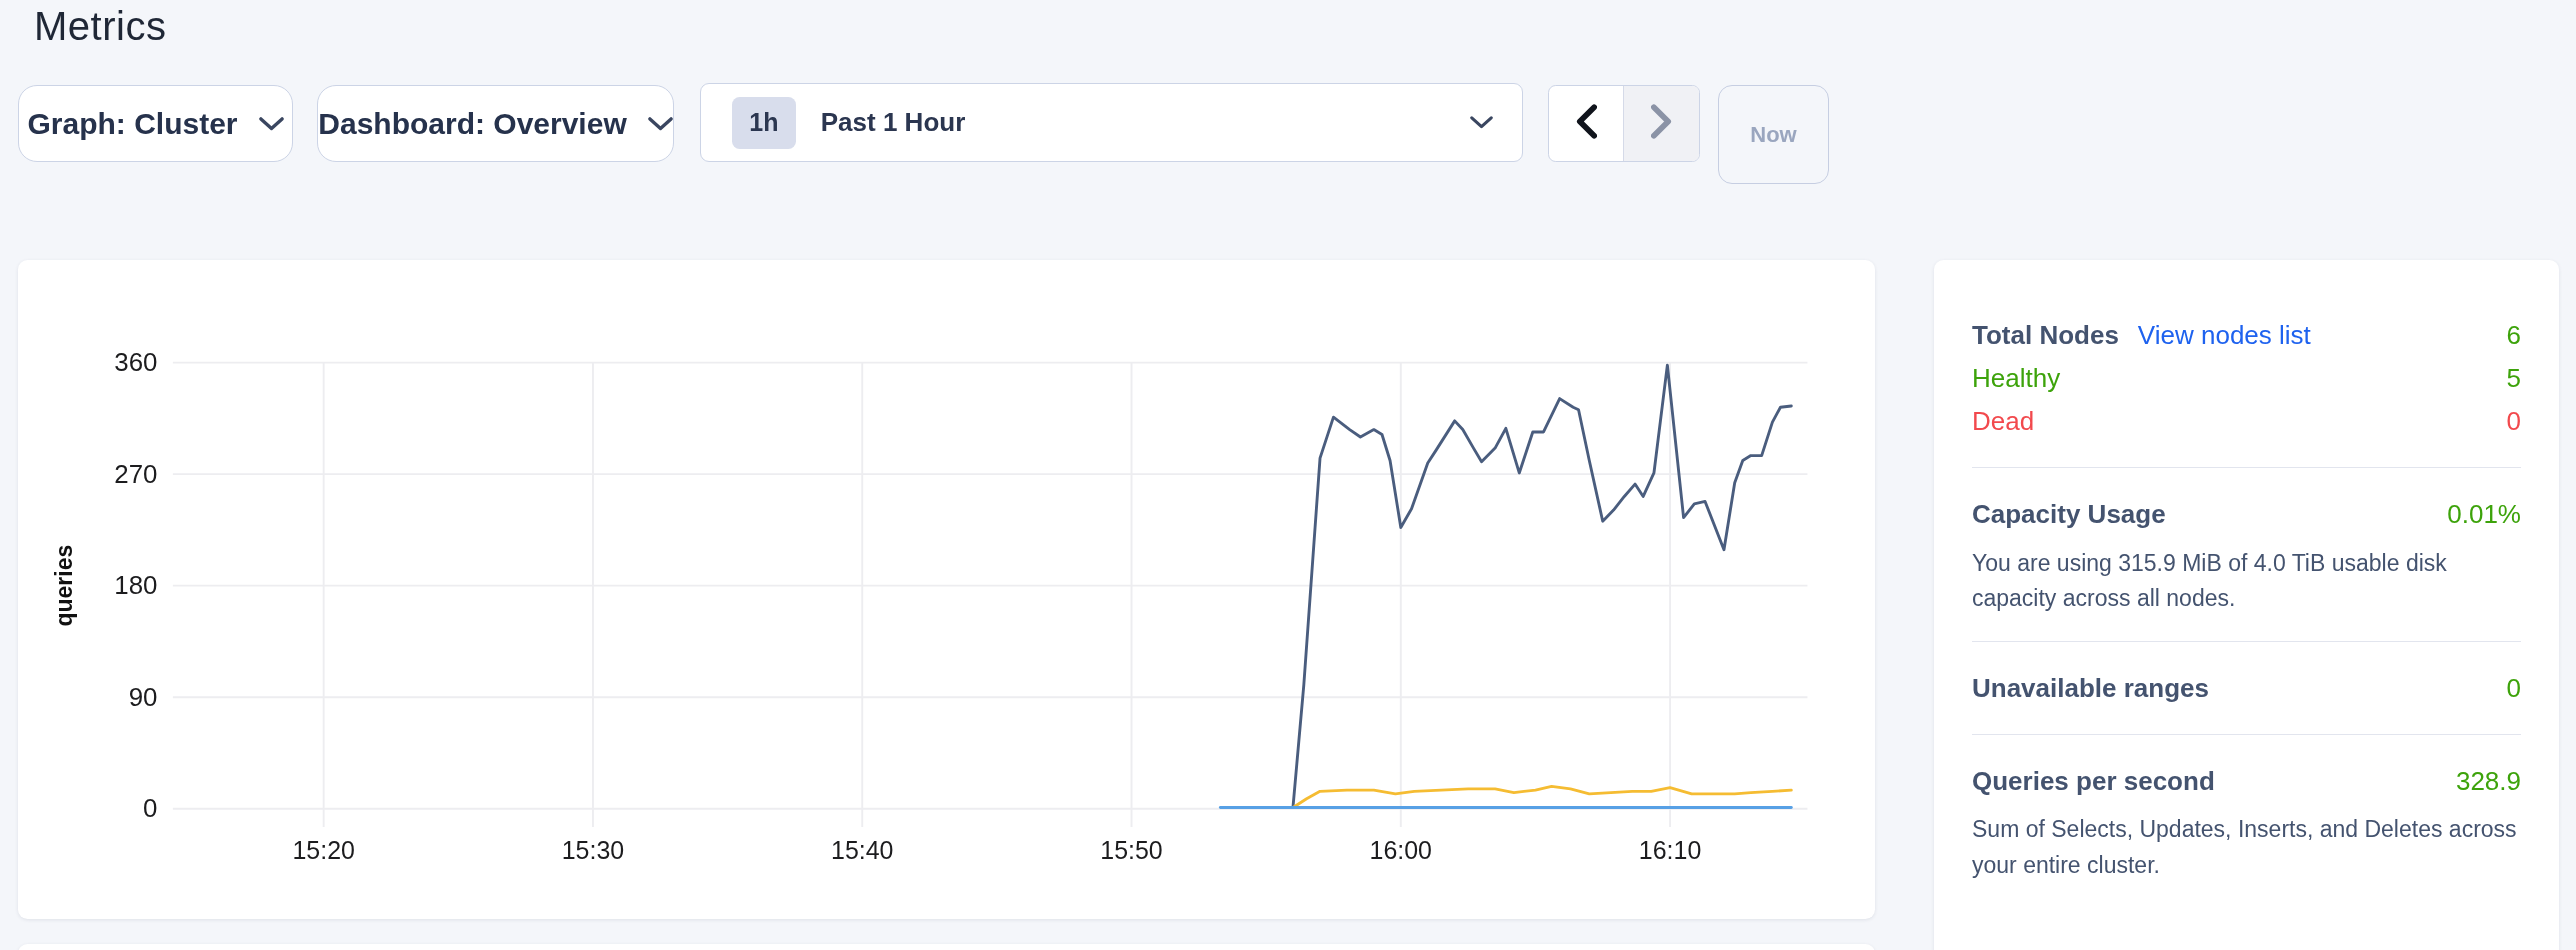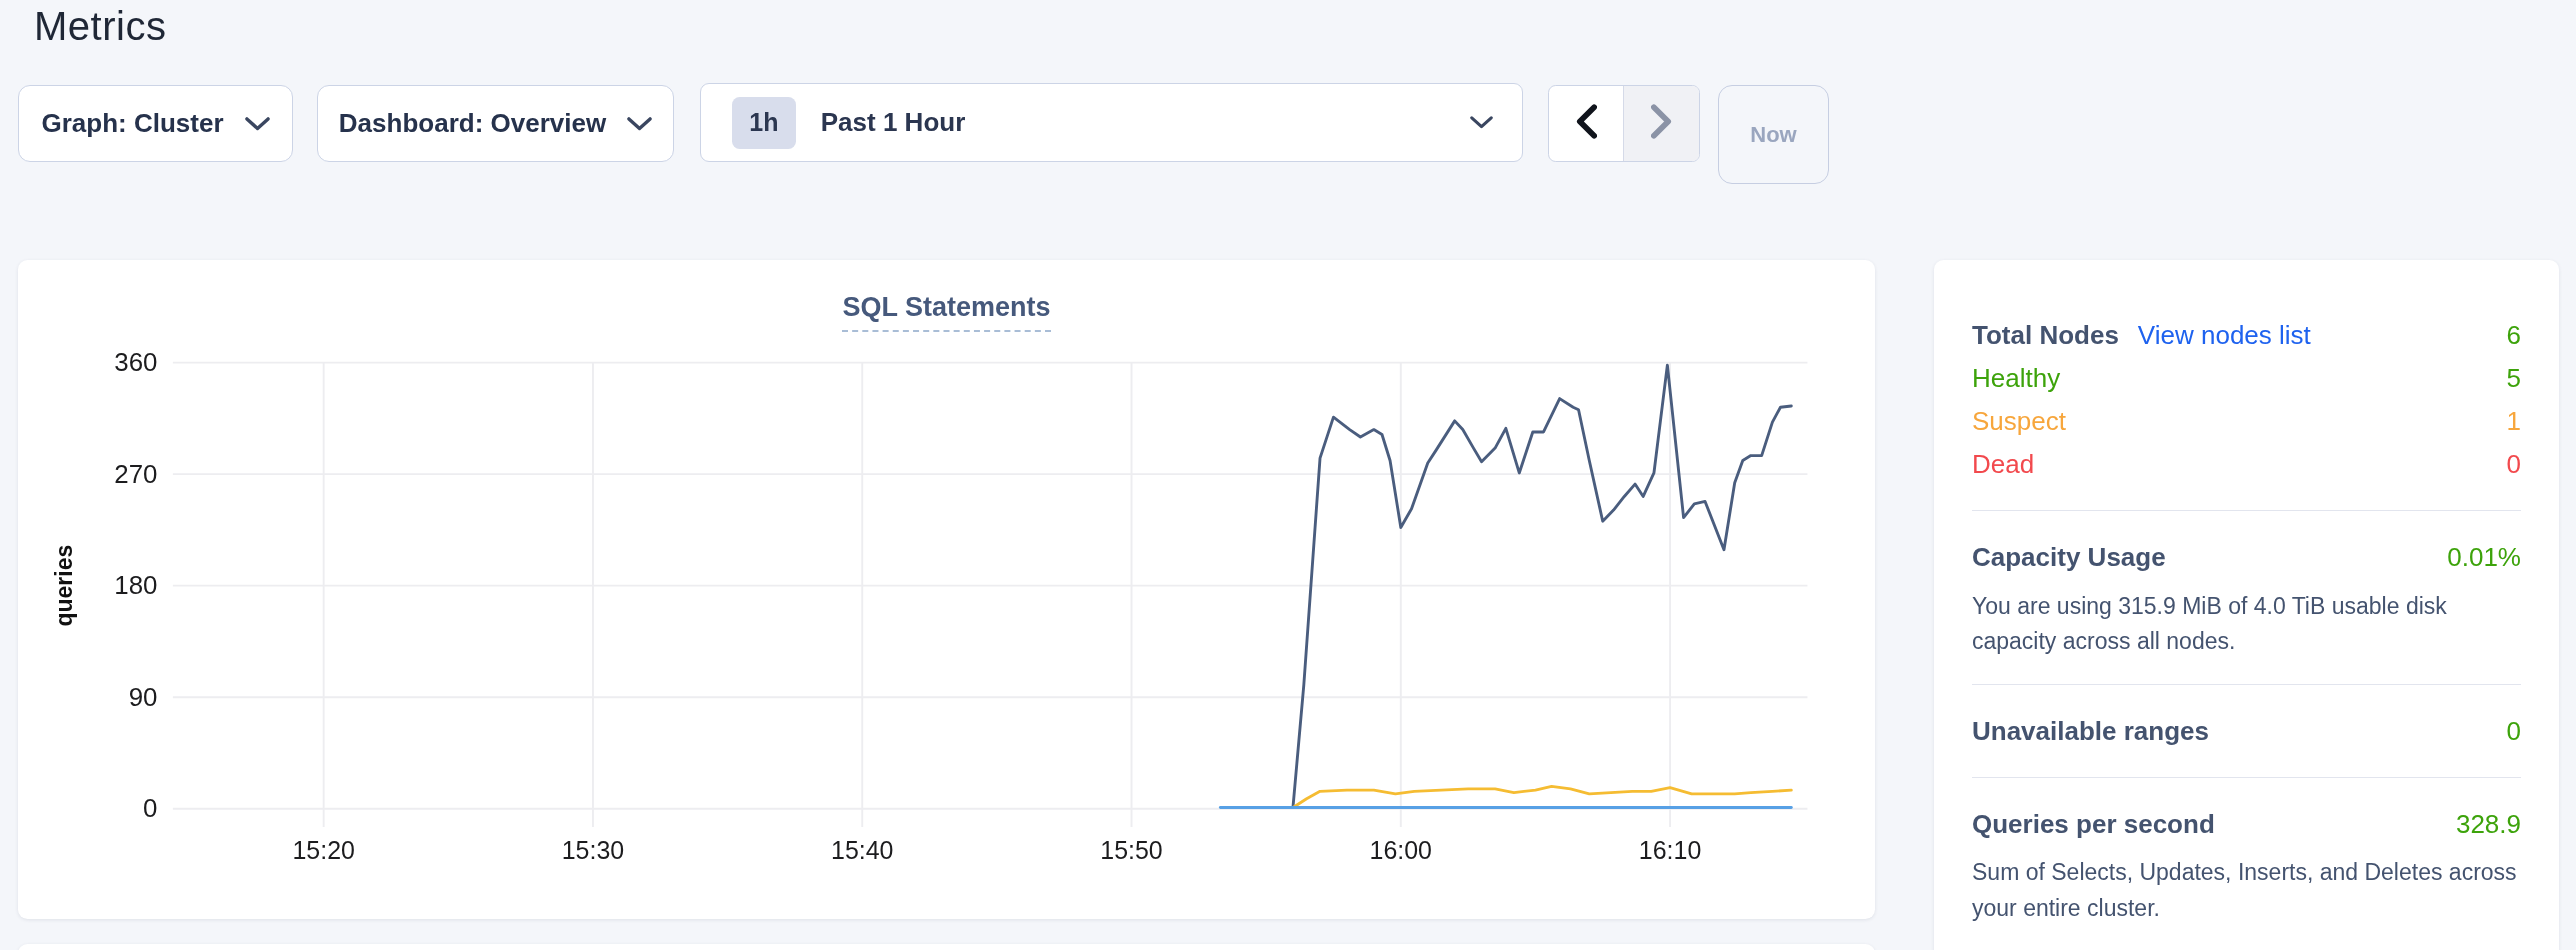--- a/index.html
+++ b/index.html
@@ -10,23 +10,23 @@
     font-family:"Liberation Sans", sans-serif;
     color:#242e42;
   }
   .page-title {
     position:absolute; left:21px; top:3.8px;
     font-size:40px; font-weight:500; color:#1f2736; letter-spacing:0.5px;margin-left:13px;
   }
   
   .btn {
     position:absolute; top:85px; height:77px;
-    background:#fff; border:1.9px solid #ccd4e6; border-radius:12px;
+    background:#fff; border:1.9px solid #ccd4e6; border-radius:19px;
     display:flex; align-items:center; justify-content:center;
-    font-size:26px; font-weight:700; color:#26324c; cursor:pointer;
+    font-size:30px; font-weight:700; color:#26324c; cursor:pointer;
   }
   .dd-graph { left:18px;  width:275px; }
   .dd-dash  { left:317px; width:357px; }
   .chev { margin-left:21px; display:inline-block; }
   .chev svg { display:block; }
   .timesel {
     position:absolute; left:700px; top:83px; width:823px; height:79px;
     background:#fff; border:1.9px solid #ccd4e6; border-radius:9px;
     display:flex; align-items:center; cursor:pointer;
   }
@@ -125,23 +125,20 @@
       <svg width="21" height="35" viewBox="0 0 22 36">
           <polyline points="3,3 18,18 3,33" fill="none" stroke="#8b93a6" stroke-width="6" stroke-linecap="round" stroke-linejoin="round"></polyline>
         </svg>
     </span>
   </div>
 </div>
 
 <div class="nowbtn">Now</div>
 
 <div class="card chart-card">
-  <div class="chart-title-wrap">
-    <span class="chart-title">SQL Statements</span>
-  </div>
   <svg width="1857" height="659" viewBox="0 0 1935 687">
       <line x1="161" y1="572" x2="1865" y2="572" stroke="#ededf0" stroke-width="2"></line>
       <text x="145" y="581" text-anchor="end" font-size="27" fill="#1c1c1e">0</text>
       <line x1="161" y1="455.75" x2="1865" y2="455.75" stroke="#ededf0" stroke-width="2"></line>
       <text x="145" y="464.75" text-anchor="end" font-size="27" fill="#1c1c1e">90</text>
       <line x1="161" y1="339.5" x2="1865" y2="339.5" stroke="#ededf0" stroke-width="2"></line>
       <text x="145" y="348.5" text-anchor="end" font-size="27" fill="#1c1c1e">180</text>
       <line x1="161" y1="223.25" x2="1865" y2="223.25" stroke="#ededf0" stroke-width="2"></line>
       <text x="145" y="232.25" text-anchor="end" font-size="27" fill="#1c1c1e">270</text>
       <line x1="161" y1="107" x2="1865" y2="107" stroke="#ededf0" stroke-width="2"></line>
@@ -175,25 +172,20 @@
       <a class="s-link">View nodes list</a>
       <span class="grow"></span>
       <span class="c-green">6</span>
     </div>
     <div class="s-row">
       <span class="c-green">Healthy</span>
       <span class="grow"></span>
       <span class="c-green">5</span>
     </div>
     <div class="s-row">
-      <span class="c-orange">Suspect</span>
-      <span class="grow"></span>
-      <span class="c-orange">1</span>
-    </div>
-    <div class="s-row">
       <span class="c-red">Dead</span>
       <span class="grow"></span>
       <span class="c-red">0</span>
     </div>
   </div>
 
   <hr class="s-divider">
 
   <div class="s-section">
     <div class="s-row">

